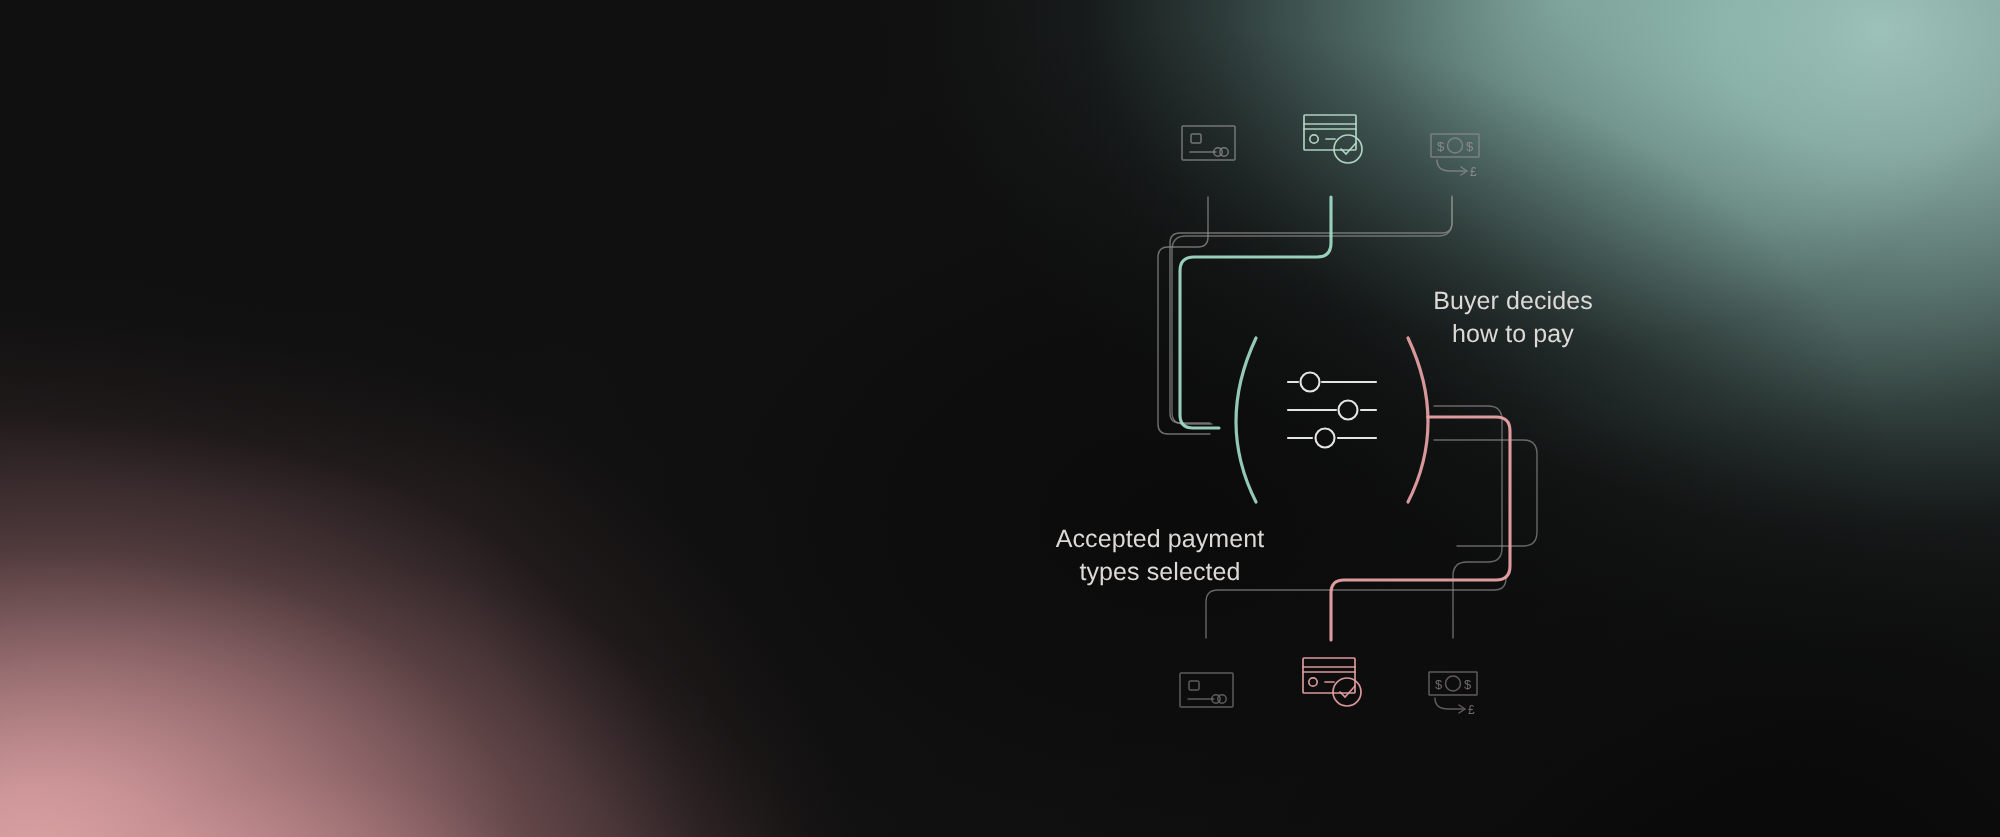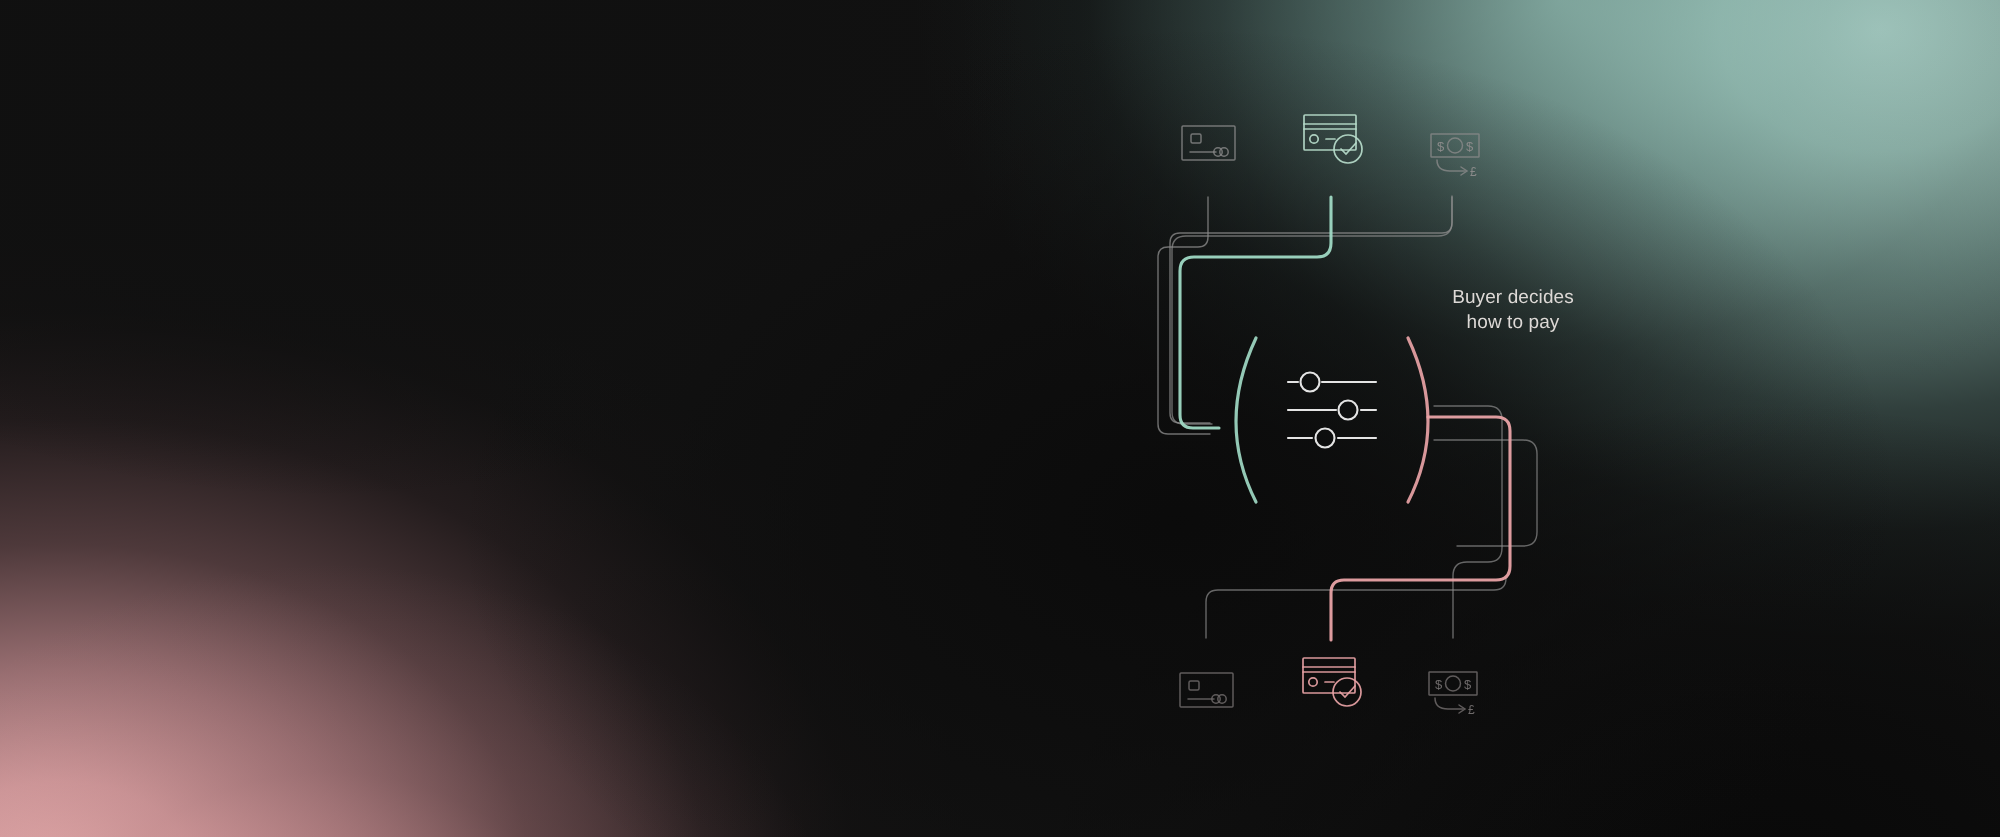--- a/index.html
+++ b/index.html
@@ -94,21 +94,21 @@
     position: absolute;
     inset: 0;
     width: 2000px;
     height: 837px;
   }
 
   
   .caption {
     position: absolute;
     color: #ddd9d6;
-    font-size: 19px;
+    font-size: 25px;
     line-height: 1.32;
     letter-spacing: 0.1px;
     text-align: center;
     white-space: pre-line;
     font-weight: 400;
     text-rendering: geometricPrecision;
   }
   #caption-buyer {
     left: 1398px;
     top: 285px;
@@ -249,14 +249,16 @@
       <text x="1464" y="689" font-family="Liberation Sans, sans-serif" font-size="13" fill="#6e6a6a" stroke="none">$</text>
       <path d="M 1435 698 Q 1435 709 1448 709 L 1463 709"></path>
       <polyline points="1459,705 1465,709 1459,713"></polyline>
       <text x="1468" y="714" font-family="Liberation Sans, sans-serif" font-size="12" fill="#6e6a6a" stroke="none">£</text>
     </g>
   </svg>
 
   <div class="caption" id="caption-buyer">Buyer decides
 how to pay</div>
 
+  <div class="caption" id="caption-accepted">Accepted payment
+types selected</div>
 
 </div>
 
 </body></html>

